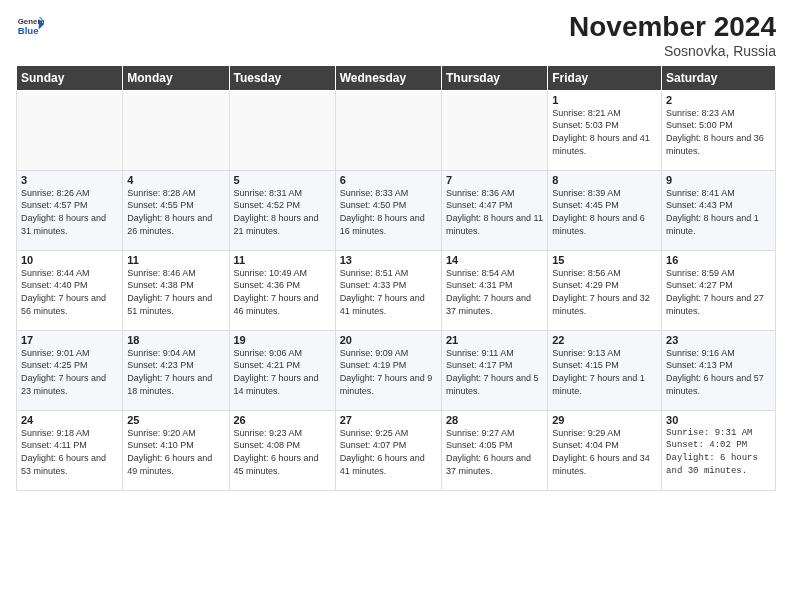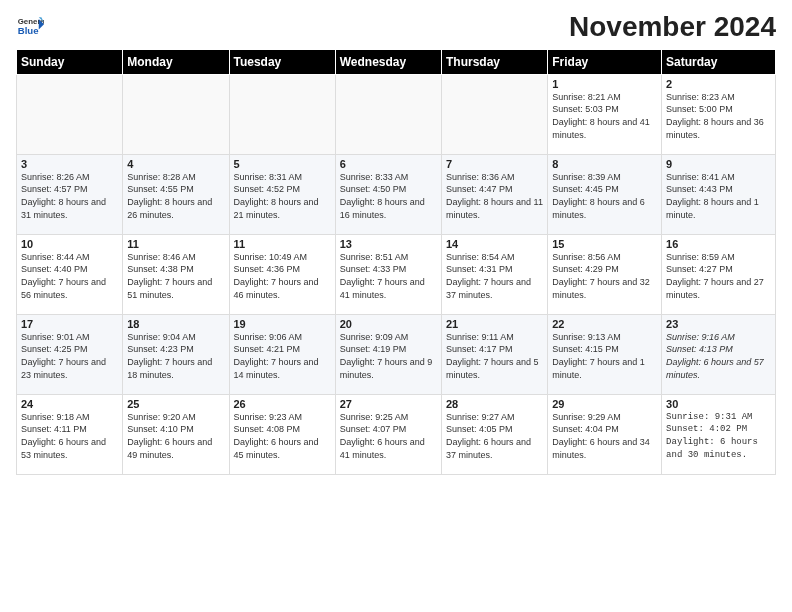--- a/index.html
+++ b/index.html
@@ -42,21 +42,21 @@
     .location {
       font-size: 14px;
       color: #444;
     }
     .calendar-table {
       width: 100%;
       border-collapse: collapse;
       table-layout: fixed;
     }
     .calendar-table th {
-      background-color: #000000;
+      background-color: #404040;
       color: white;
       font-size: 12px;
       font-weight: bold;
       padding: 5px 4px;
       text-align: left;
       border: 1px solid #fff;
     }
     .calendar-table td {
       vertical-align: top;
       border: 1px solid #ddd;
@@ -99,20 +99,21 @@
     <div class="logo">
       <svg class="logo-icon" viewBox="0 0 32 32" xmlns="http://www.w3.org/2000/svg">
         <text x="2" y="14" font-size="9" fill="#333" font-family="Arial" font-weight="bold">General</text>
         <text x="2" y="25" font-size="11" fill="#1a5cb5" font-family="Arial" font-weight="bold">Blue</text>
         <polygon points="26,8 32,14 26,20" fill="#1a5cb5"></polygon>
         <polygon points="26,6 32,12 29,6" fill="#4a9fd4"></polygon>
       </svg>
     </div>
     <div class="title-block">
       <div class="month-title">November 2024</div>
+      <div class="location">Sosnovka, Russia</div>
     </div>
   </div>
 
   <table class="calendar-table">
     <thead>
       <tr>
         <th class="col-sun">Sunday</th>
         <th class="col-mon">Monday</th>
         <th class="col-tue">Tuesday</th>
         <th class="col-wed">Wednesday</th>
@@ -261,21 +262,21 @@
 Daylight: 7 hours and 5 minutes.</div>
           </td>
           <td>
             <span class="day-number">22</span>
             <div class="day-info" style="white-space: pre-line;">Sunrise: 9:13 AM
 Sunset: 4:15 PM
 Daylight: 7 hours and 1 minute.</div>
           </td>
           <td>
             <span class="day-number">23</span>
-            <div class="day-info" style="white-space: pre-line; font-style: italic;">Sunrise: 9:16 AM
+            <div class="day-info" style="white-space: pre-line;">Sunrise: 9:16 AM
 Sunset: 4:13 PM
 Daylight: 6 hours and 57 minutes.</div>
           </td>
         </tr>
         <tr>
           <td>
             <span class="day-number">24</span>
             <div class="day-info" style="white-space: pre-line;">Sunrise: 9:18 AM
 Sunset: 4:11 PM
 Daylight: 6 hours and 53 minutes.</div>

